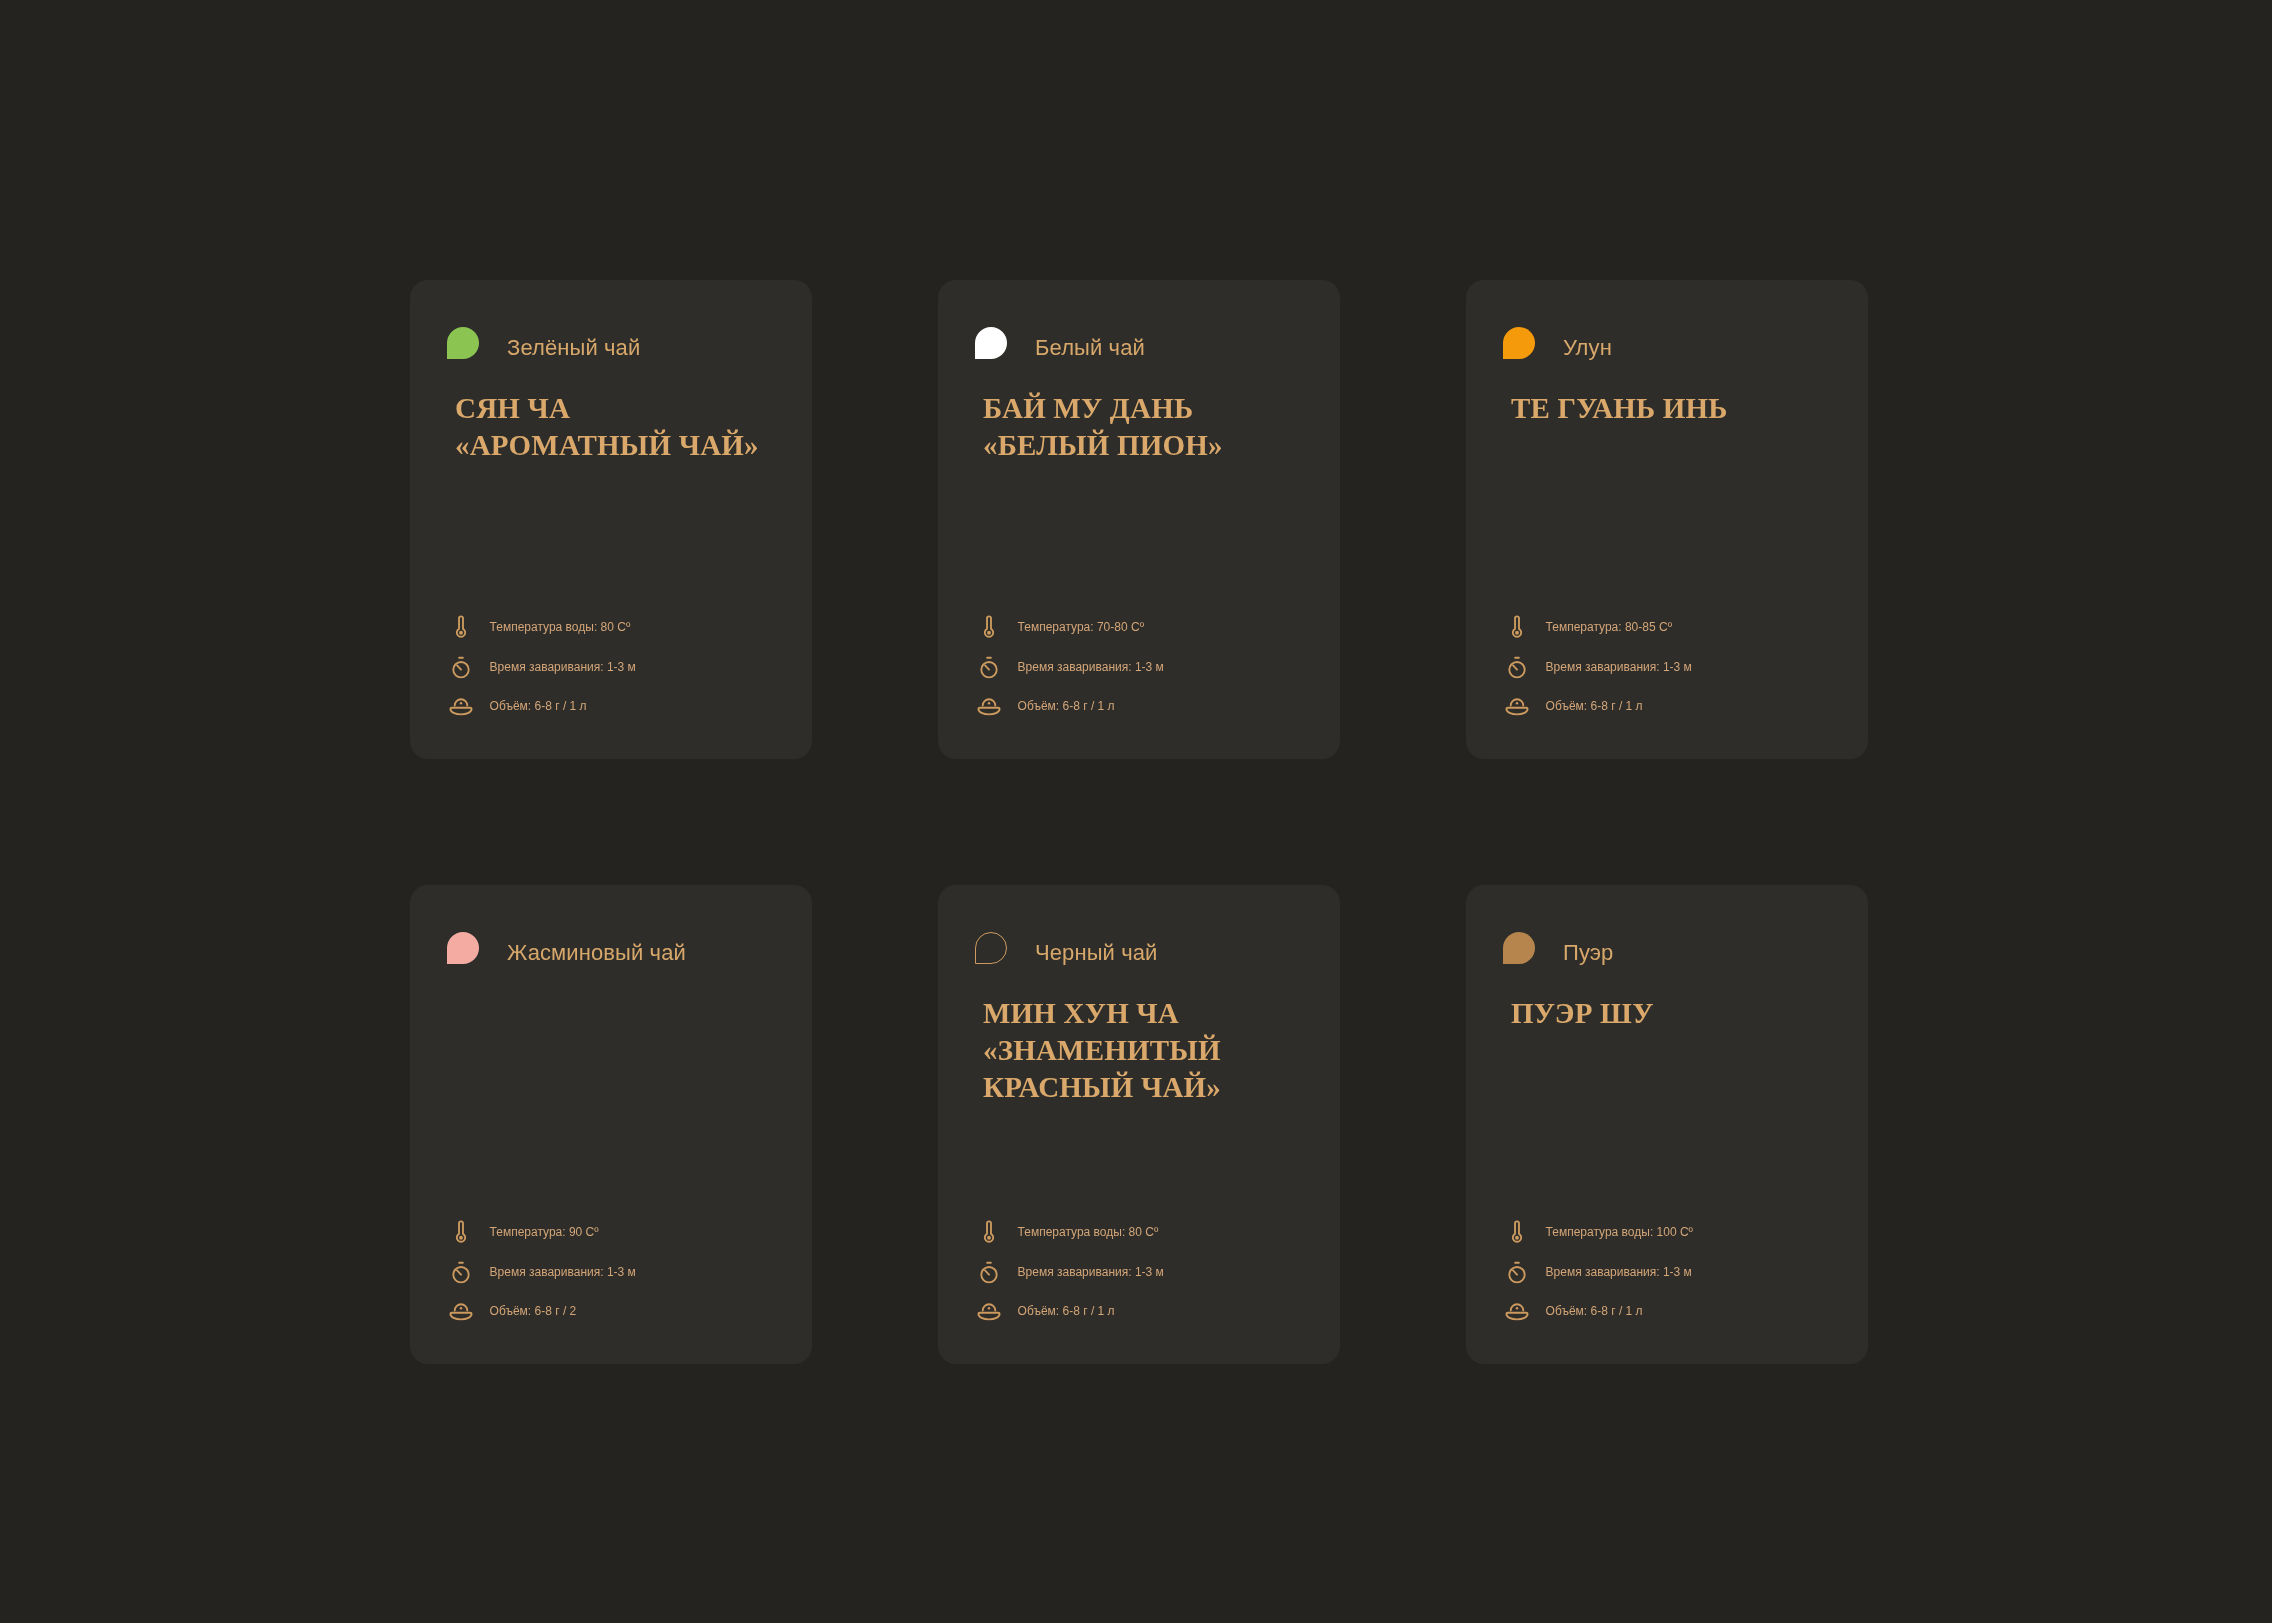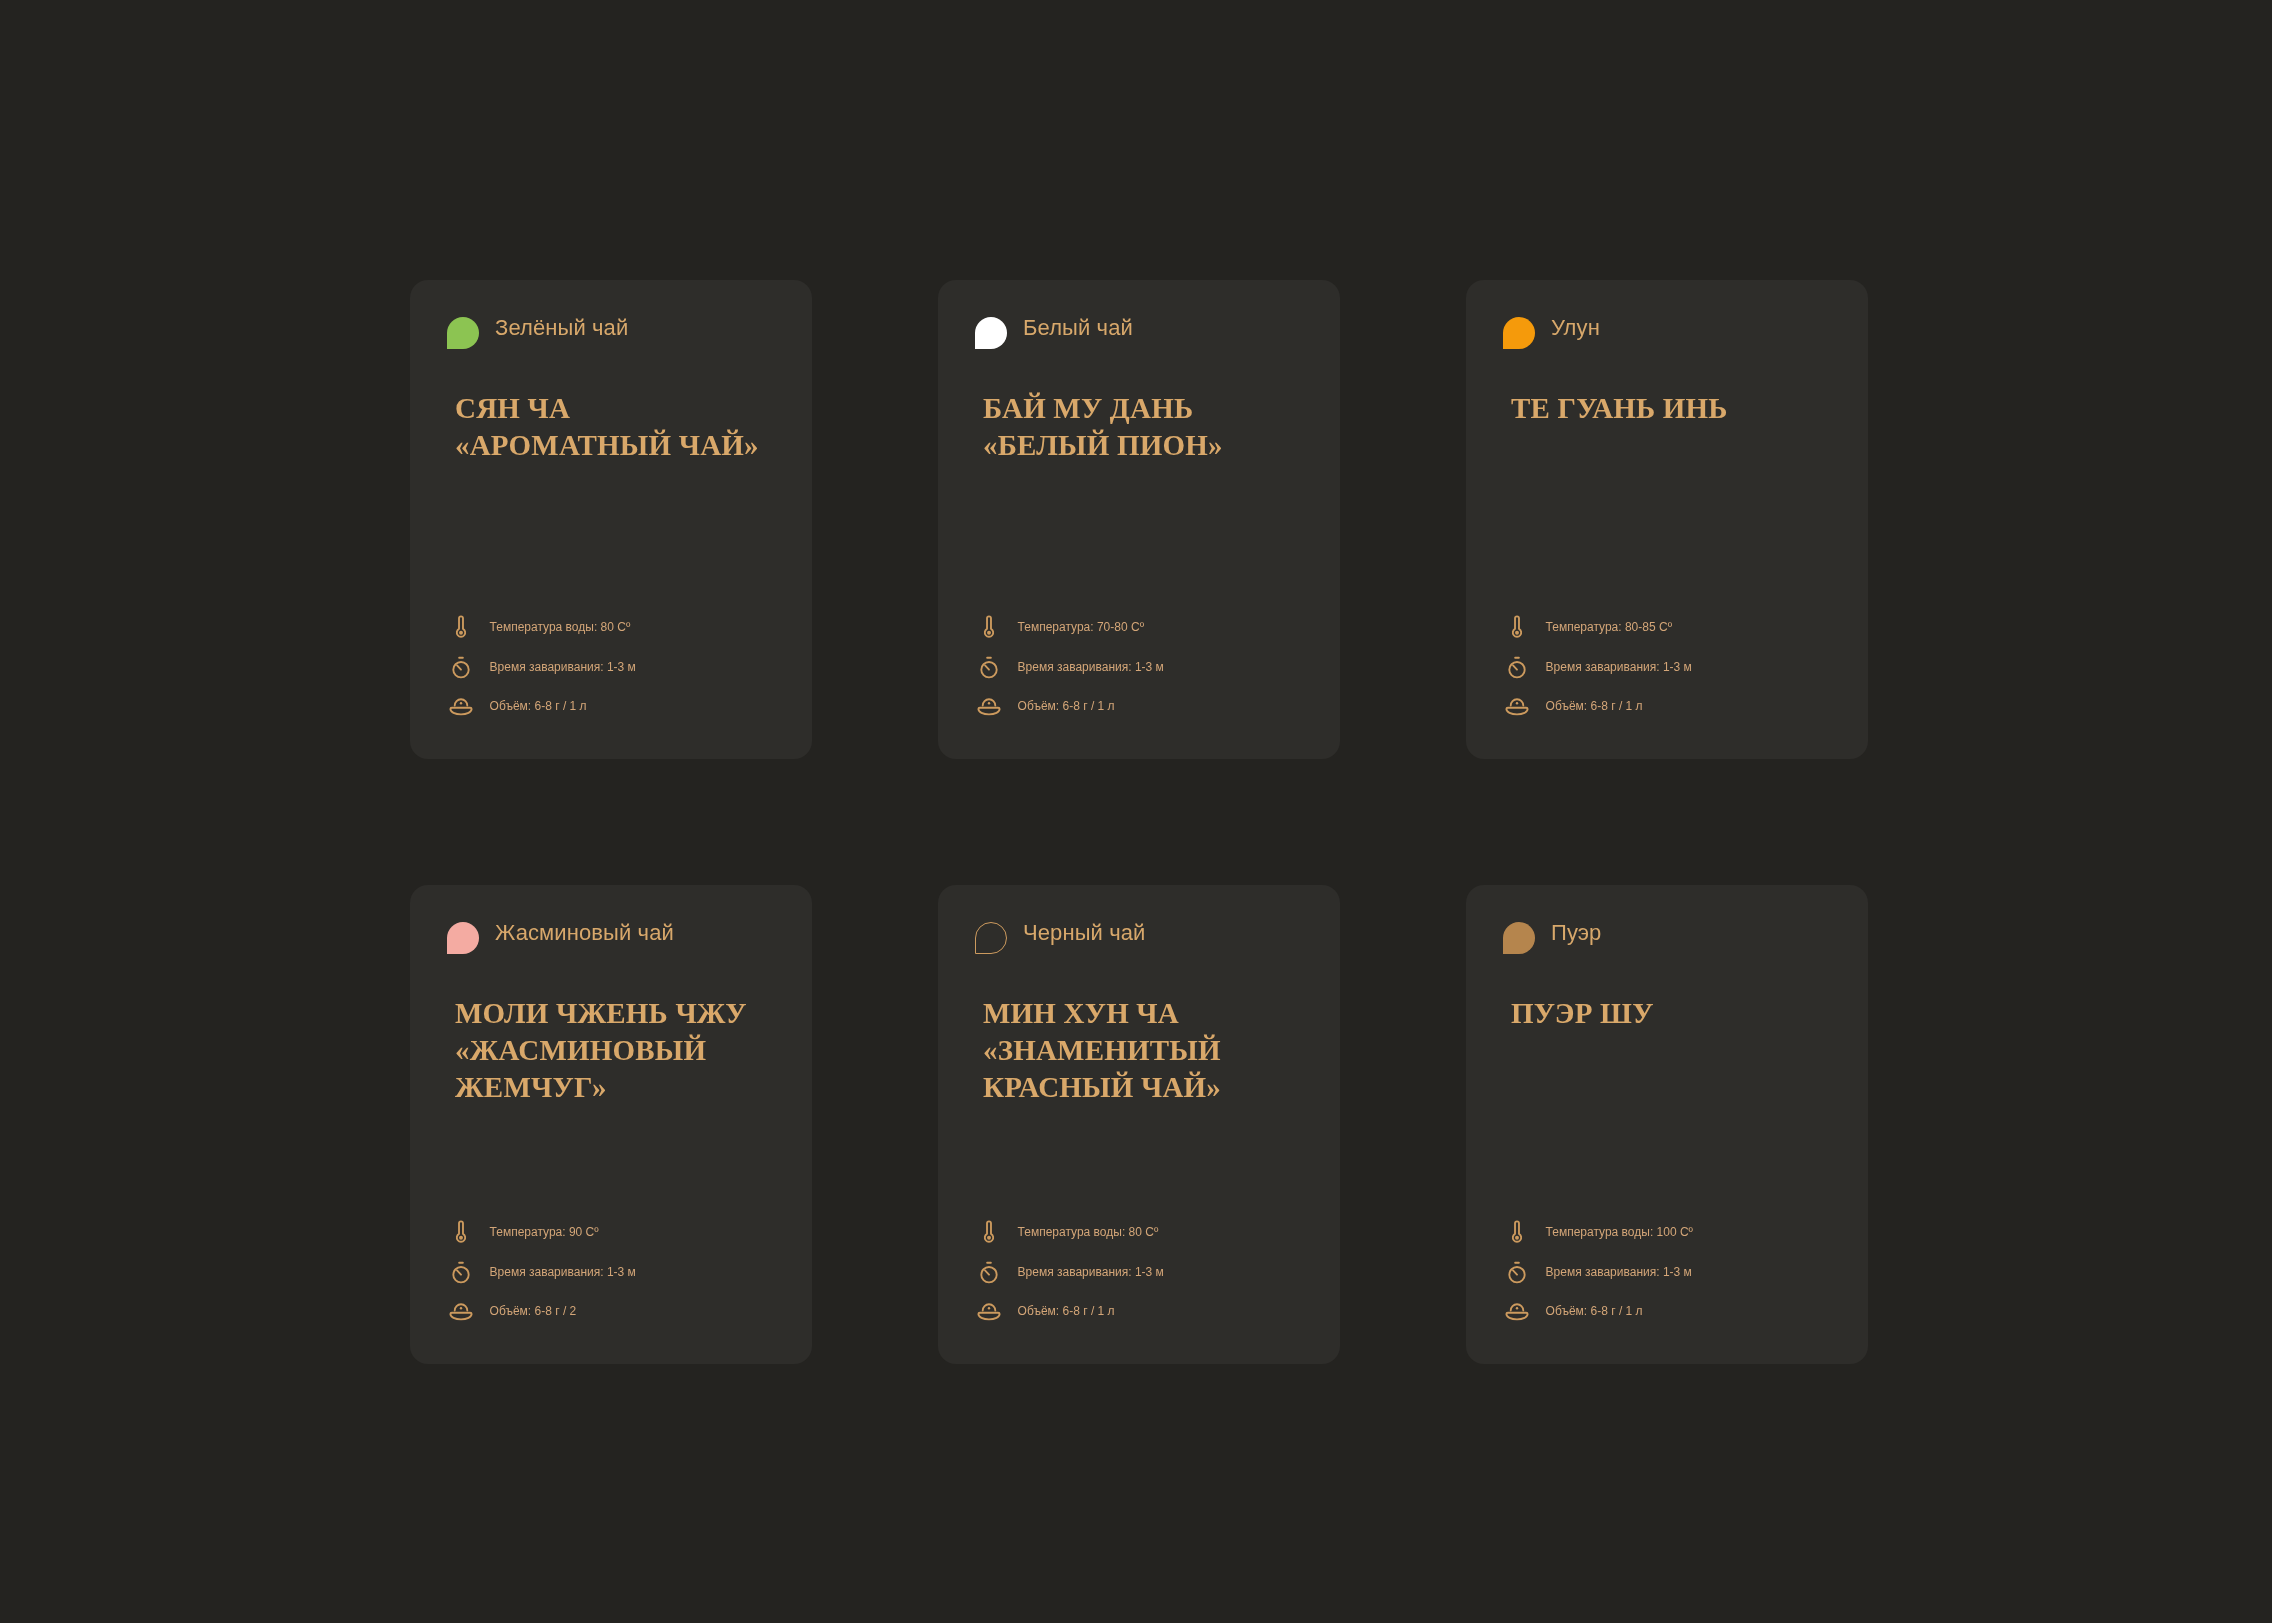--- a/index.html
+++ b/index.html
@@ -41,22 +41,22 @@
     padding: 37px 37px 39px 37px;
     display: flex;
     flex-direction: column;
   }
   .card.row-a { height: 479px; }
   .card.row-b { height: 479px; }
 
   
   .card-head {
     display: flex;
-    align-items: flex-start;
-    gap: 16px;
+    align-items: flex-end;
+    gap: 28px;
     height: 42px;
   }
   .leaf {
     width: 32px;
     height: 32px;
     flex: 0 0 32px;
     border-radius: 50% 0 50% 50%;
     transform: rotate(180deg);
   }
   .leaf.outline {
@@ -222,25 +222,20 @@
               </svg></span>
             <span class="txt">Объём: 6-8 г / 1 л</span>
           </div>
         </div>
       </div>
       <div class="card row-b">
         <div class="card-head">
           <span class="leaf" style="background: rgb(244, 171, 162);"></span>
           <span class="category">Жасминовый чай</span>
         </div>
-        <div class="card-title">
-          <span class="ln">МОЛИ ЧЖЕНЬ ЧЖУ</span>
-          <span class="ln">«ЖАСМИНОВЫЙ</span>
-          <span class="ln">ЖЕМЧУГ»</span>
-        </div>
         <div class="spacer"></div>
         <div class="details">
           <div class="drow">
             <span class="ico"><svg viewBox="0 0 24 24" width="28" height="28" fill="none" stroke="#cc9a5e" stroke-width="1.6" stroke-linecap="round" stroke-linejoin="round">
                 <path d="M13.7 13.6V4.6a1.7 1.7 0 0 0-3.4 0v9a3.6 3.6 0 1 0 3.4 0z"></path>
                 <circle cx="12" cy="16.9" r="1.7" fill="#cc9a5e" stroke="none"></circle>
               </svg></span>
             <span class="txt">Температура: 90 Cº</span>
           </div>
           <div class="drow">

